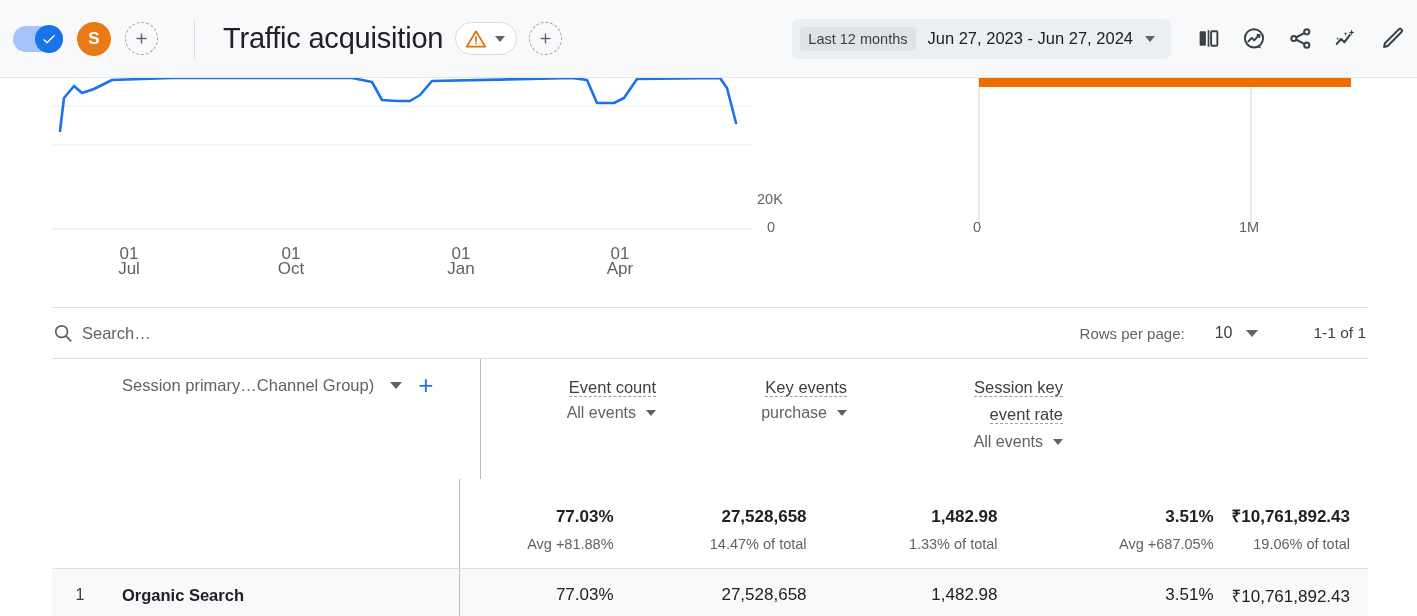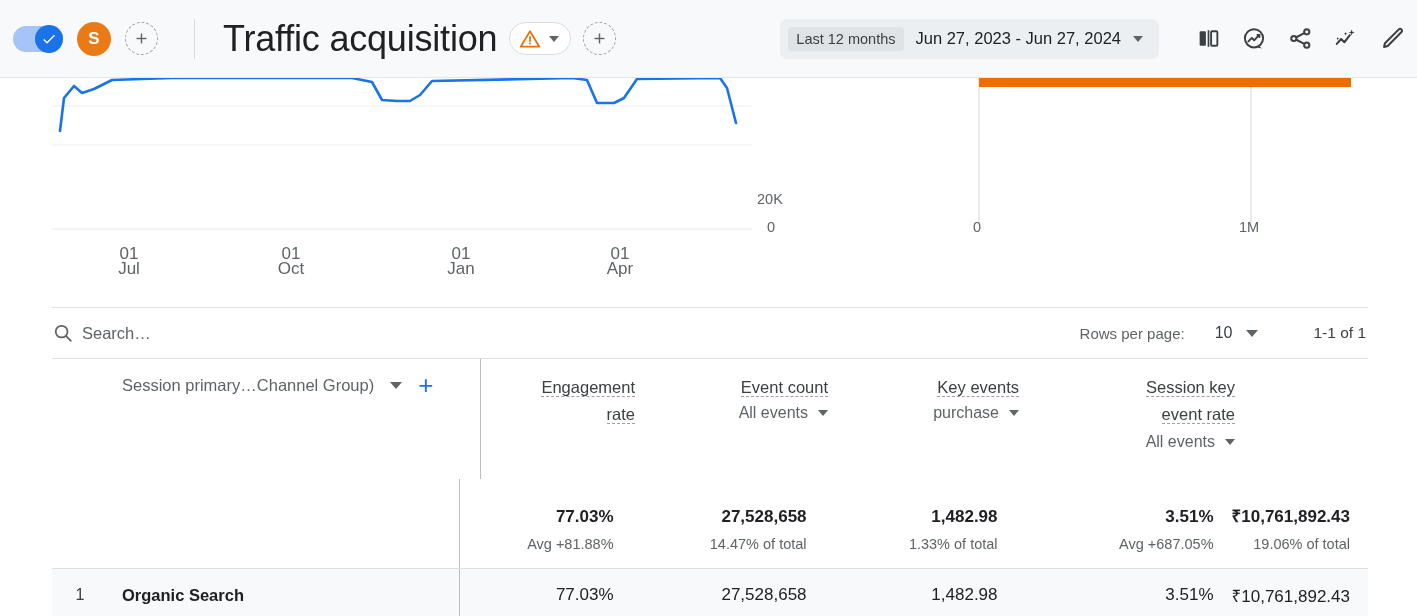--- a/index.html
+++ b/index.html
@@ -88,21 +88,21 @@
     margin-left: 22px;
     margin-right: 0;
   }
   .title-wrap {
     display: flex;
     align-items: center;
     gap: 12px;
     padding-left: 28px;
   }
   .page-title {
-    font-size: 36px;
+    font-size: 29px;
     color: #202124;
     font-weight: 400;
     letter-spacing: -0.2px;
     white-space: nowrap;
   }
   .warn-pill {
     display: flex;
     align-items: center;
     gap: 8px;
     height: 33px;
@@ -115,21 +115,21 @@
   .caret {
     width: 0; height: 0;
     border-left: 5px solid transparent;
     border-right: 5px solid transparent;
     border-top: 6px solid #5f6368;
   }
   .hdr-right {
     margin-left: auto;
     display: flex;
     align-items: center;
-    gap: 16px;
+    gap: 4px;
     padding-right: 0;
   }
   .date-pill {
     display: flex;
     align-items: center;
     gap: 12px;
     background: #eceff1;
     border-radius: 7px;
     height: 40px;
     padding: 0 16px 0 8px;
@@ -515,24 +515,20 @@
       <div class="hdr-row">
         <div class="col-dim">
           <div class="dim-inner">
             <span class="dim-name">Session primary…Channel Group)</span>
             <span class="dim-caret"></span>
             <span class="blue-plus">+</span>
           </div>
         </div>
         <div class="metric-cols">
 
-          <div class="mcol" style="flex:0 0 172px;">
-            <span class="m-title-block"><span class="m-title">Engagement</span></span>
-            <span class="m-title-block" style="margin-top:2px;"><span class="m-title">rate</span></span>
-          </div>
 
           <div class="mcol" style="flex:0 0 193px;">
             <span class="m-title-block"><span class="m-title">Event count</span></span>
             <div class="m-line2">
               <span class="m-sub">All events</span>
               <span class="m-caret"></span>
             </div>
           </div>
 
           <div class="mcol" style="flex:0 0 191px;">

